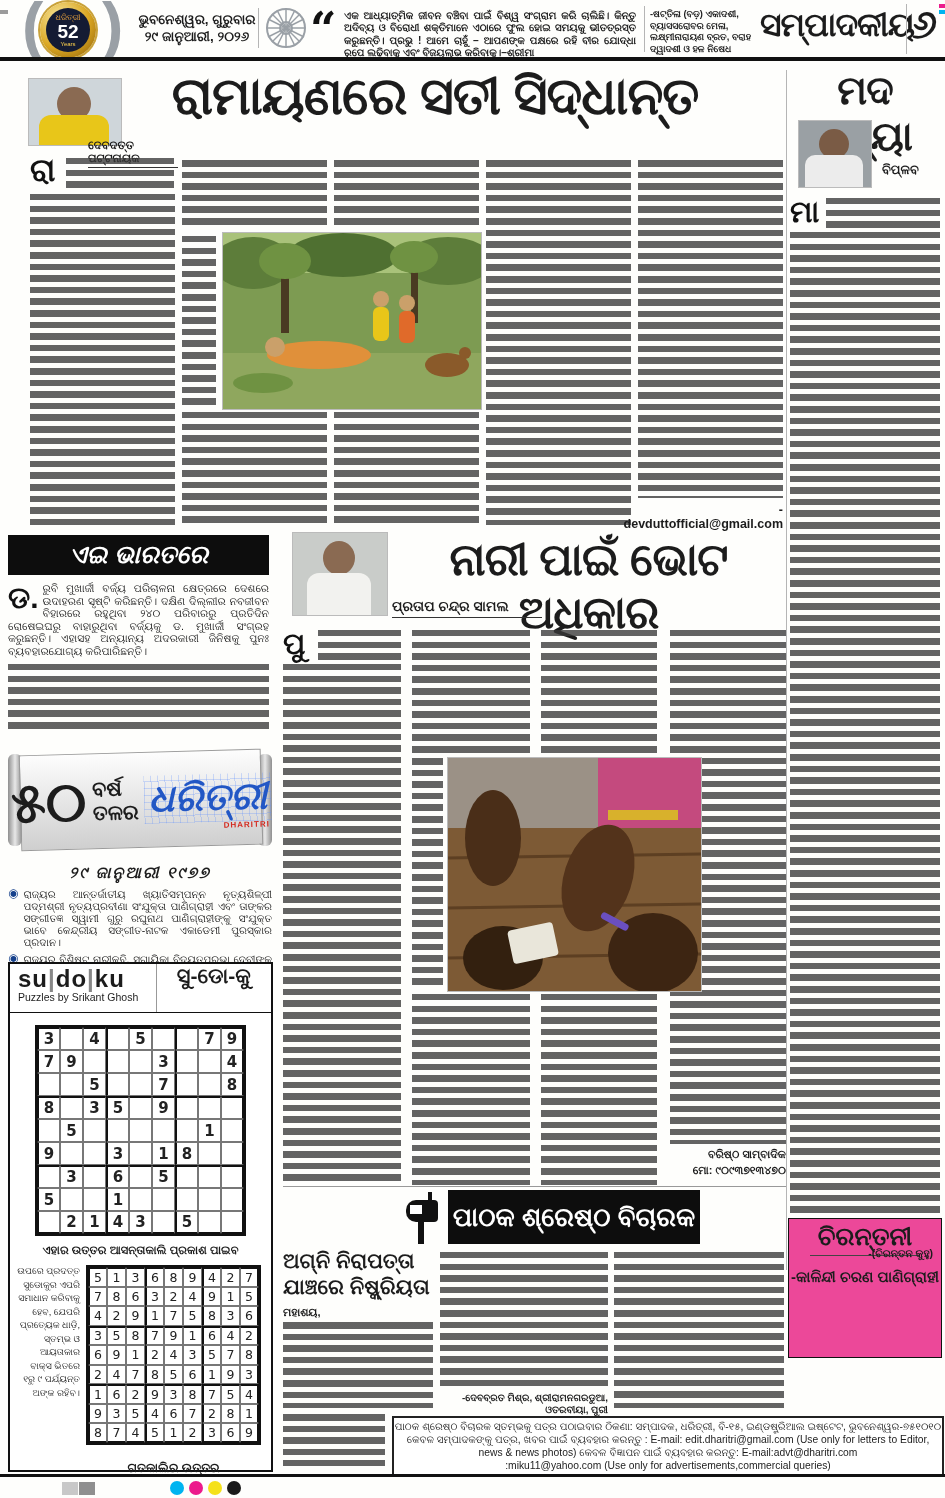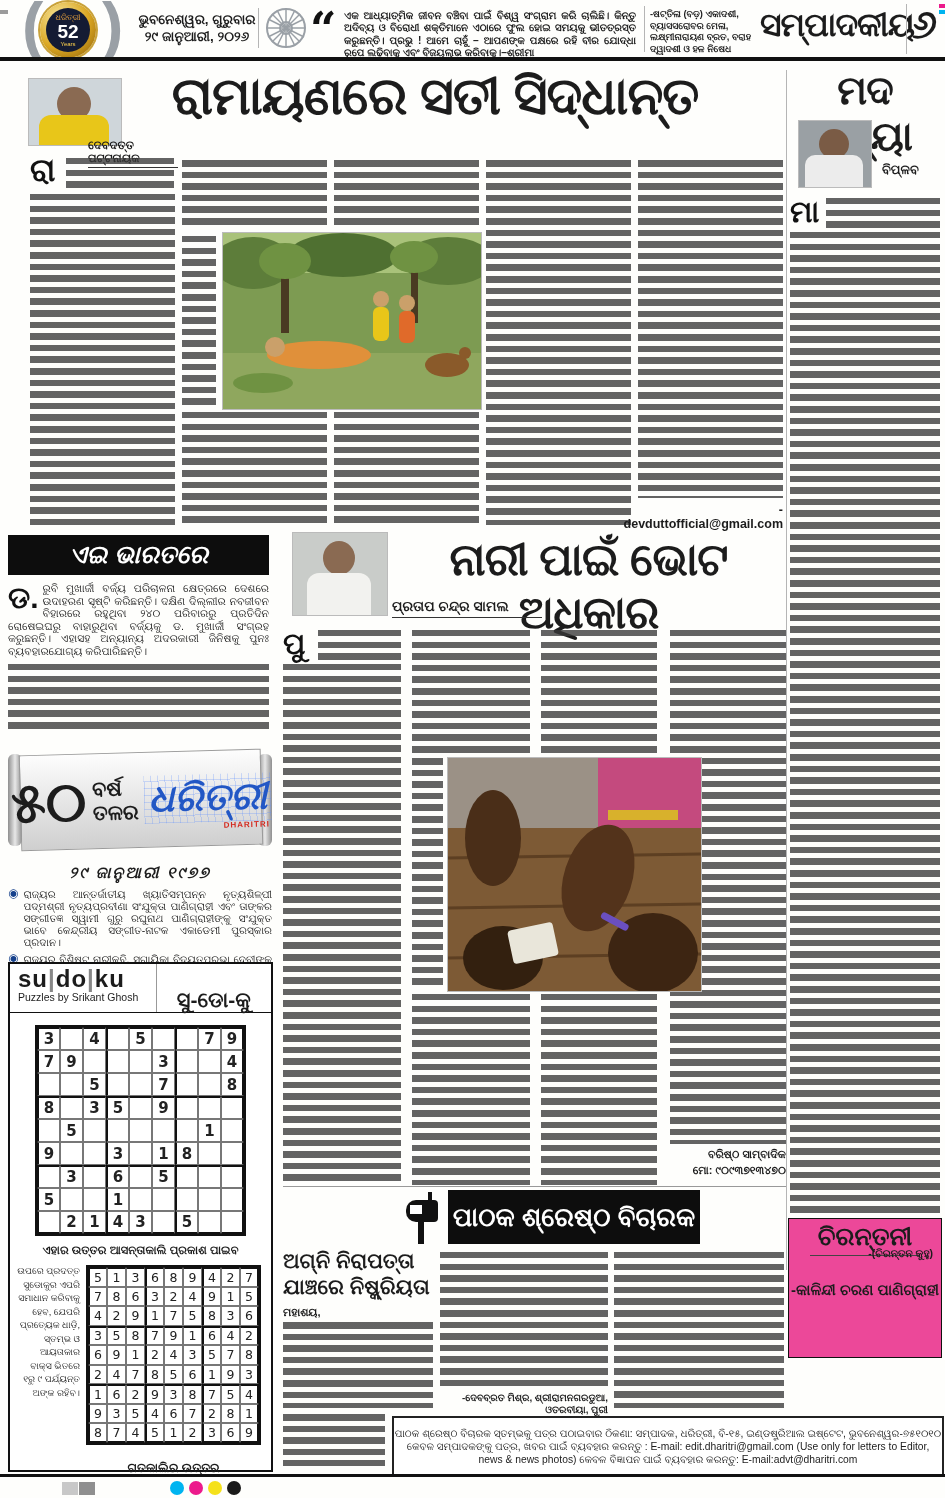--- a/index.html
+++ b/index.html
@@ -176,21 +176,21 @@
     </div>
 
   <div class="abs sudoku-box" style="left:8px;top:962px;width:261px;height:506px;">
     <div style="display:flex;height:48px;border-bottom:1.5px solid #111;">
       <div style="flex:1.1;padding:3px 0 0 8px;">
         <div style="font-size:24px;font-weight:bold;letter-spacing:1px;line-height:24px;">
           <span>su</span><span style="color:#888;">|</span><span>do</span><span style="color:#888;">|</span><span>ku</span>
         </div>
         <div style="font-size:10.5px;">Puzzles by Srikant Ghosh</div>
       </div>
-      <div style="flex:1;border-left:1px solid #999;display:flex;align-items:flex-end;justify-content:center;margin-left:12px;">
+      <div style="flex:1;border-left:1px solid #999;display:flex;align-items:flex-start;justify-content:center;margin-left:12px;">
         <span class="b" style="font-size:21px;">ସୁ-ଡୋ-କୁ</span>
       </div>
     </div>
     <div id="sudoku-puzzle" class="sgrid" style="width:207px;margin:12px auto 0;grid-template-columns:repeat(9,23px);grid-auto-rows:23px;border:2.5px solid #111;font-size:15px;font-weight:bold;">
         <div class="cell bl bt">3</div>
         <div class="cell bt"></div>
         <div class="cell bt">4</div>
         <div class="cell bl bt"></div>
         <div class="cell bt">5</div>
         <div class="cell bt"></div>
@@ -417,28 +417,29 @@
   <div class="abs bars" style="left:283px;top:1322px;width:150px;height:86px;"></div>
   <div class="abs bars" style="left:283px;top:1414px;width:102px;height:52px;"></div>
   <div class="abs bars" style="left:440px;top:1252px;width:168px;height:136px;"></div>
   <div class="abs b rt" style="left:430px;top:1392px;width:178px;font-size:9.8px;">-ଦେବବ୍ରତ ମିଶ୍ର, ଶ୍ରୀରାମନଗରଡୁଆ, ଓତରବୀୟା, ପୁରୀ</div>
   <div class="abs bars" style="left:614px;top:1252px;width:170px;height:156px;"></div>
 
   <div class="abs" style="left:788px;top:1218px;width:152px;height:138px;border:1.5px solid #111;background:#ec4899;">
     <div class="ctr b" style="font-size:25px;margin-top:3px;">ଚିରନ୍ତନୀ</div>
     <div style="width:110px;height:1px;background:#444;margin:3px auto 5px;"></div>
     <div class="rt b" style="font-size:10.5px;margin:-14px 8px 0 0;">-(ଚିରନ୍ତନ କୁହୁ)</div>
-    <div class="ctr b" style="font-size:15px;margin-top:21px;">-କାଳିନ୍ଦୀ ଚରଣ ପାଣିଗ୍ରାହୀ</div>
+    <div class="ctr b" style="font-size:15px;margin-top:8px;">-କାଳିନ୍ଦୀ ଚରଣ ପାଣିଗ୍ରାହୀ</div>
   </div>
 
   <div class="abs" style="left:392px;top:1416px;width:548px;height:56px;border:2px solid #222;background:#fff;display:flex;flex-direction:column;justify-content:center;">
     <div id="footer-lines">
         <div class="footer-line">ପାଠକ ଶ୍ରେଷ୍ଠ ବିଚାରକ ସ୍ତମ୍ଭକୁ ପତ୍ର ପଠାଇବାର ଠିକଣା: ସମ୍ପାଦକ, ଧରିତ୍ରୀ, ବି-୧୫, ଇଣ୍ଡଷ୍ଟ୍ରିଆଲ ଇଷ୍ଟେଟ, ଭୁବନେଶ୍ୱର-୭୫୧୦୧୦</div>
         <div class="footer-line">କେବଳ ସମ୍ପାଦକଙ୍କୁ ପତ୍ର, ଖବର ପାଇଁ ବ୍ୟବହାର କରନ୍ତୁ : E-mail: edit.dharitri@gmail.com (Use only for letters to Editor,</div>
         <div class="footer-line">news &amp; news photos) କେବଳ ବିଜ୍ଞାପନ ପାଇଁ ବ୍ୟବହାର କରନ୍ତୁ: E-mail:advt@dharitri.com</div>
+        <div class="footer-line">:miku11@yahoo.com (Use only for advertisements,commercial queries)</div>
       </div>
   </div>
 
   <div class="abs rule-h" style="left:0;top:1474px;width:945px;height:2.5px;"></div>
   <div class="abs" style="left:62px;top:1482px;width:16px;height:13px;background:#c8c8c8;"></div>
   <div class="abs" style="left:79px;top:1482px;width:16px;height:13px;background:#8f8f8f;"></div>
   <div class="abs" style="left:170px;top:1481px;">
     <span class="dot" style="background:#00b4f0;"></span><span class="dot" style="background:#ec1a8c;"></span><span class="dot" style="background:#f5e11a;"></span><span class="dot" style="background:#1a1a1a;"></span>
   </div>
 

